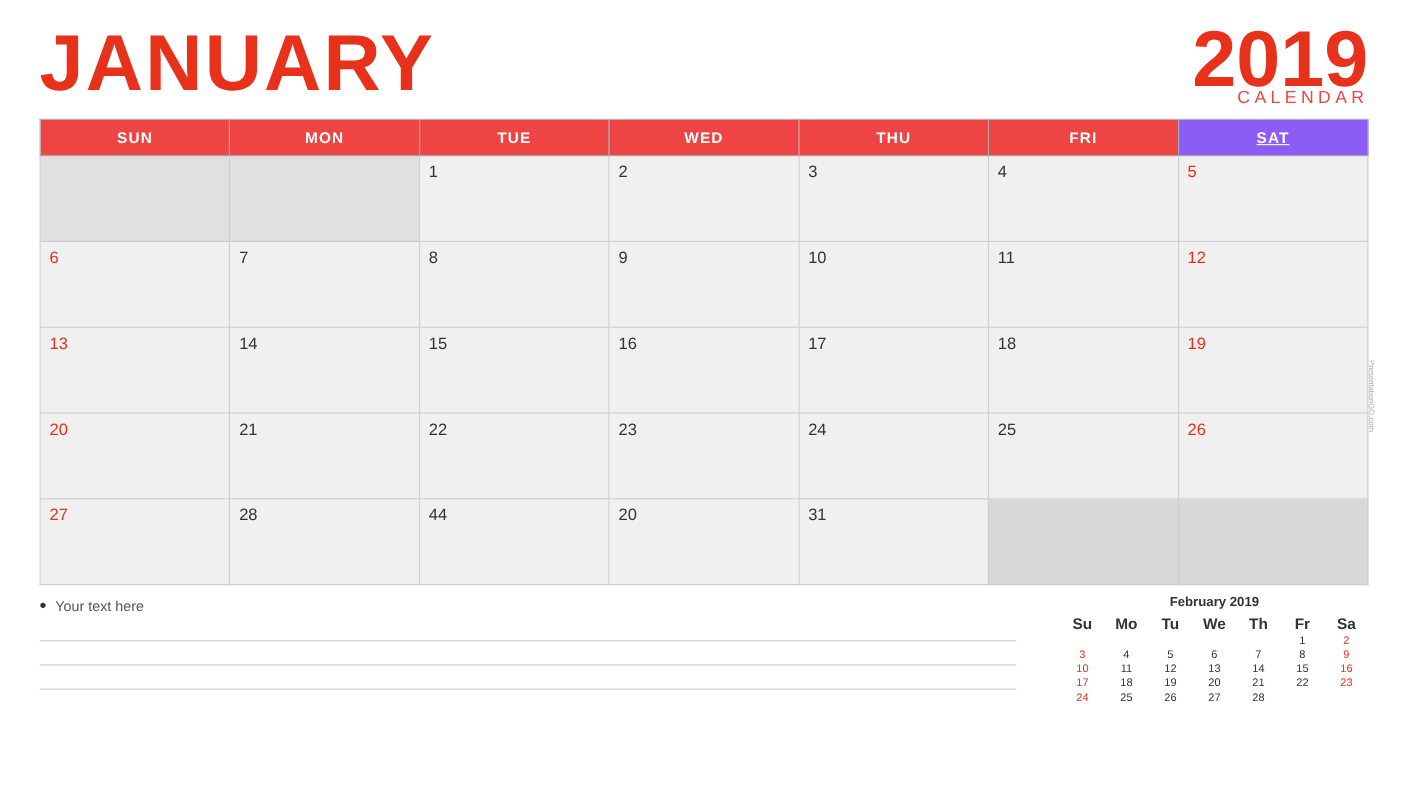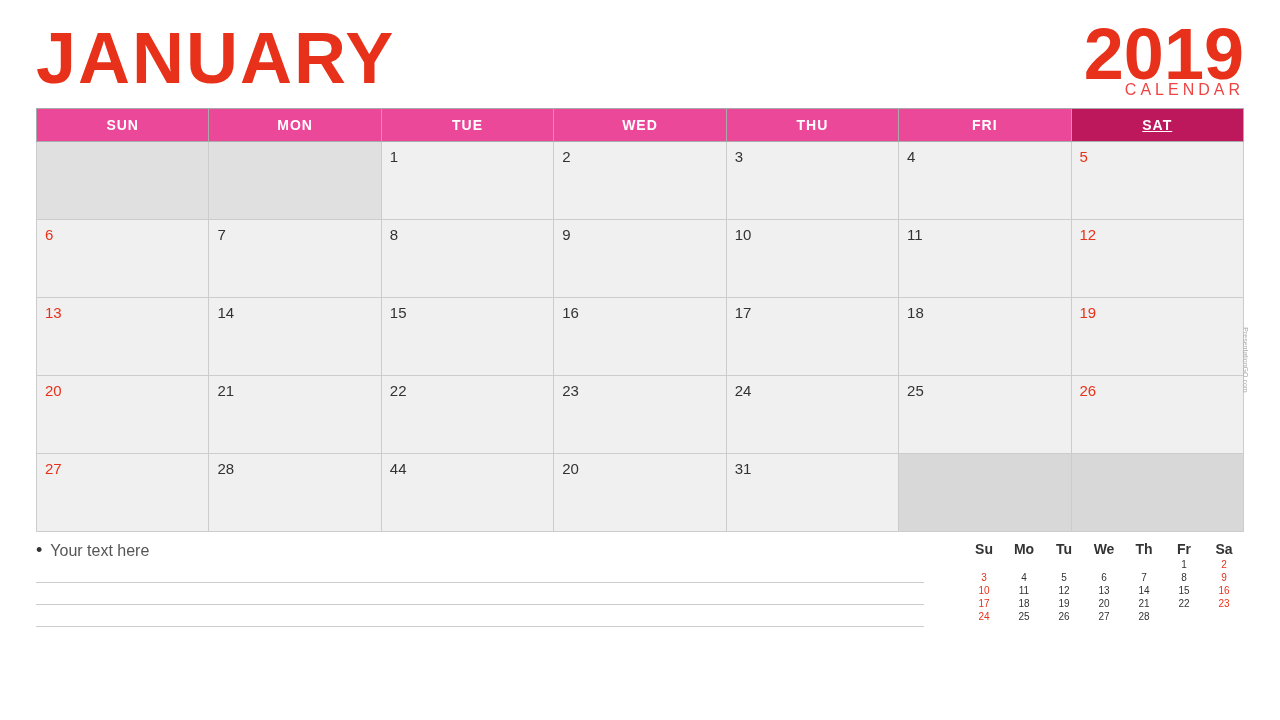--- a/index.html
+++ b/index.html
@@ -50,31 +50,31 @@
     
     .calendar-wrapper {
       padding: 0 36px;
     }
     .calendar-table {
       width: 100%;
       border-collapse: collapse;
       table-layout: fixed;
     }
     .calendar-table th {
-      background: #ec4899;
+      background: #ef4444;
       color: #fff;
       font-size: 14px;
       font-weight: 700;
       text-align: center;
       padding: 8px 0;
       border: 1px solid #aaa;
       letter-spacing: 1px;
     }
     .calendar-table th.sat-header {
-      background: #be185d;
+      background: #8b5cf6;
       text-decoration: underline;
     }
     .calendar-table td {
       background: #f0f0f0;
       border: 1px solid #ccc;
       vertical-align: top;
       padding: 6px 8px;
       height: 78px;
       font-size: 15px;
       font-weight: 500;
@@ -104,21 +104,21 @@
       display: flex;
       align-items: center;
       margin-bottom: 6px;
     }
     .bullet-dot {
       font-size: 18px;
       margin-right: 8px;
       color: #333;
     }
     .notes-text {
-      font-size: 16px;
+      font-size: 13px;
       color: #555;
     }
     .notes-lines {
       margin-top: 4px;
     }
     .notes-line {
       border-bottom: 1px solid #ccc;
       margin-bottom: 6px;
       height: 16px;
     }
@@ -250,20 +250,21 @@
       <span class="notes-text">Your text here</span>
     </div>
     <div class="notes-lines">
       <div class="notes-line"></div>
       <div class="notes-line"></div>
       <div class="notes-line"></div>
     </div>
   </div>
 
   <div class="mini-calendar">
+    <div class="mini-calendar-title">February 2019</div>
     <table class="mini-cal-table">
       <thead>
         <tr id="mini-header-row">
             <th>Su</th>
             <th>Mo</th>
             <th>Tu</th>
             <th>We</th>
             <th>Th</th>
             <th>Fr</th>
             <th>Sa</th>

